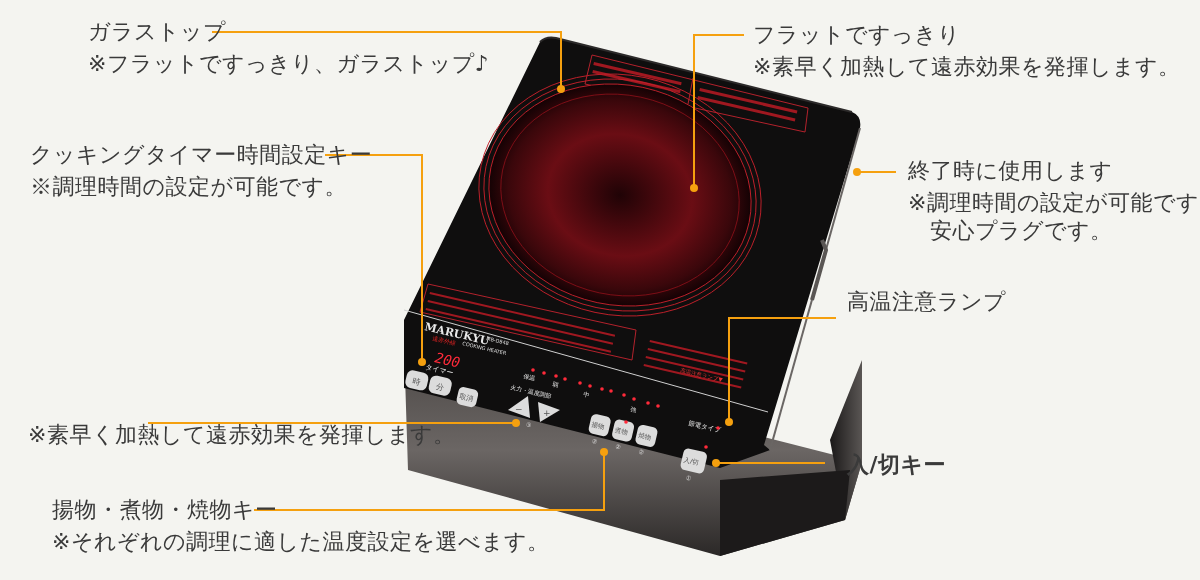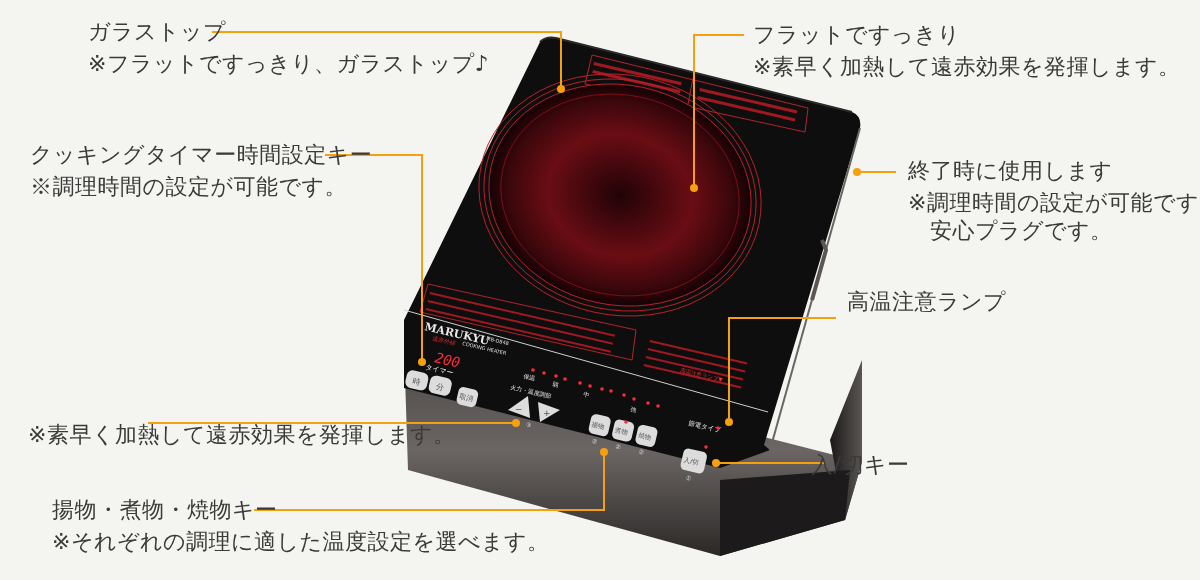--- a/index.html
+++ b/index.html
@@ -199,20 +199,20 @@
 </div>
 
 <div class="label" style="left:847px;top:292px;">
   <span class="title">高温注意ランプ</span>
 </div>
 
 <div class="label" style="left:28px;top:413px;">
   <span class="note">※素早く加熱して遠赤効果を発揮します。</span>
 </div>
 
-<div class="label" style="left:811px;top:455px;">
+<div class="label" style="left:847px;top:455px;font-weight:bold;">
   <span class="title">入/切キー</span>
 </div>
 
 <div class="label" style="left:52px;top:500px;">
   <span class="title">揚物・煮物・焼物キー</span>
   <span class="note">※それぞれの調理に適した温度設定を選べます。</span>
 </div>
 
 </body></html>

